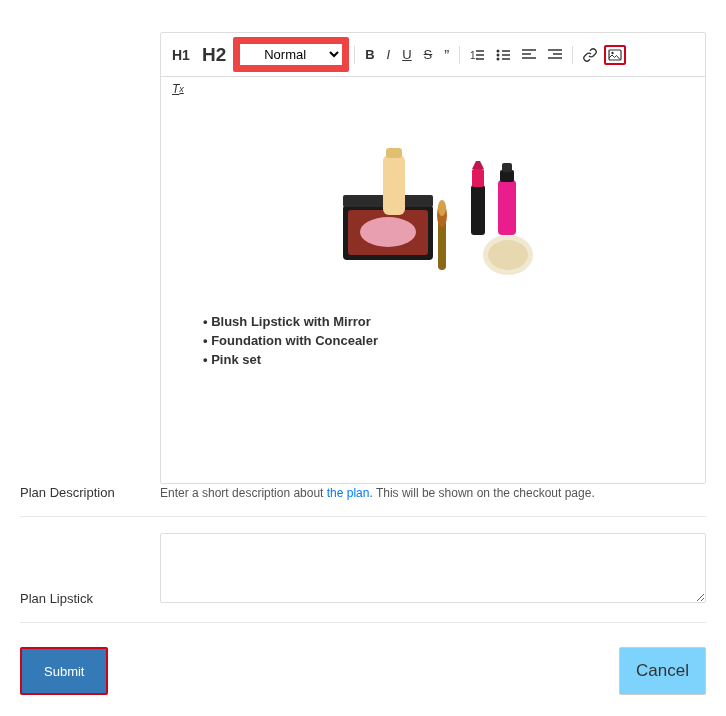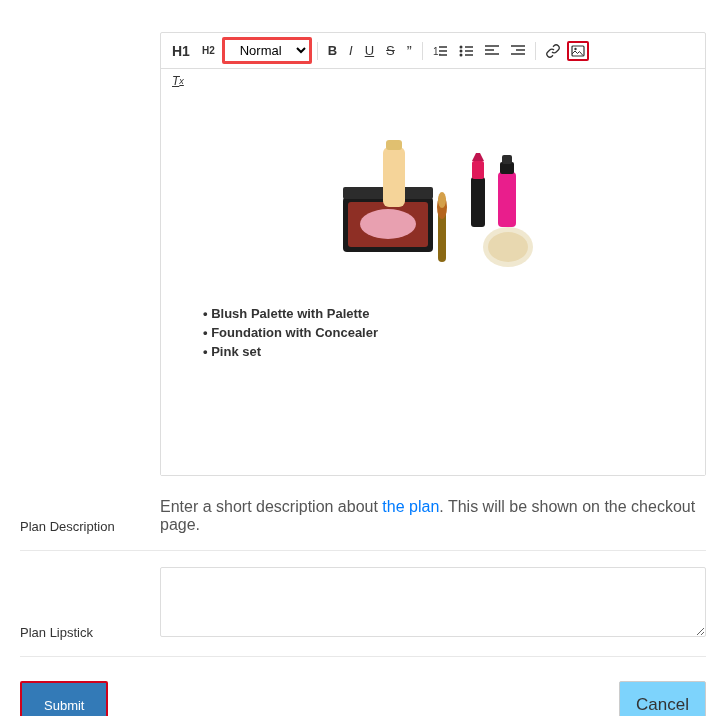--- a/index.html
+++ b/index.html
@@ -55,30 +55,30 @@
       align-items: center;
       justify-content: center;
     }
     .toolbar-separator {
       width: 1px;
       height: 18px;
       background: #ddd;
       margin: 0 3px;
     }
     .toolbar-select {
-      border: 3px solid #ef4444;
-      border-radius: 2px;
-      padding: 2px 11px;
+      border: 7px solid #ef4444;
+      border-radius: 2px;
+      padding: 2px 20px;
       font-size: 13px;
       background: #fff;
       cursor: pointer;
       appearance: auto;
     }
     .h1-btn { font-weight: bold; font-size: 14px; }
-    .h2-btn { font-weight: bold; font-size: 10px; }
+    .h2-btn { font-weight: bold; font-size: 19px; }
     .bold-btn { font-weight: bold; }
     .italic-btn { font-style: italic; }
     .underline-btn { text-decoration: underline; }
     .strike-btn { text-decoration: line-through; }
     .editor-content {
       min-height: 380px;
       padding: 12px;
       background: #fff;
     }
     
@@ -89,23 +89,23 @@
     .bullet-list li {
       font-size: 13px;
       color: #333;
       margin-bottom: 4px;
       font-weight: bold;
     }
     .bullet-list li::before {
       content: "• ";
     }
     .editor-hint {
-      font-size: 16px;
+      font-size: 12px;
       color: #555;
-      margin-top: 22px;
+      margin-top: 2px;
     }
     .editor-hint span {
       color: #007bff;
     }
     .metadata-textarea {
       width: 100%;
       height: 70px;
       border: 1px solid #ddd;
       border-radius: 2px;
       padding: 6px;
@@ -261,21 +261,21 @@
 
               <rect x="60" y="40" width="22" height="60" rx="6" fill="#f5d499"></rect>
               <rect x="63" y="33" width="16" height="10" rx="3" fill="#e0c070"></rect>
 
               <ellipse cx="185" cy="140" rx="25" ry="20" fill="#f0e8d0"></ellipse>
               <ellipse cx="185" cy="140" rx="20" ry="15" fill="#e8d8b0"></ellipse>
             </svg>
           </div>
 
           <ul class="bullet-list">
-            <li>Blush Palette with Palette</li>
+            <li>Blush Lipstick with Mirror</li>
             <li>Foundation with Concealer</li>
             <li>Pink set</li>
           </ul>
         </div>
       </div>
       <p class="editor-hint">
         Enter a short description about <span>the plan</span>. This will be shown on the checkout page.
       </p>
     </div>
   </div>

